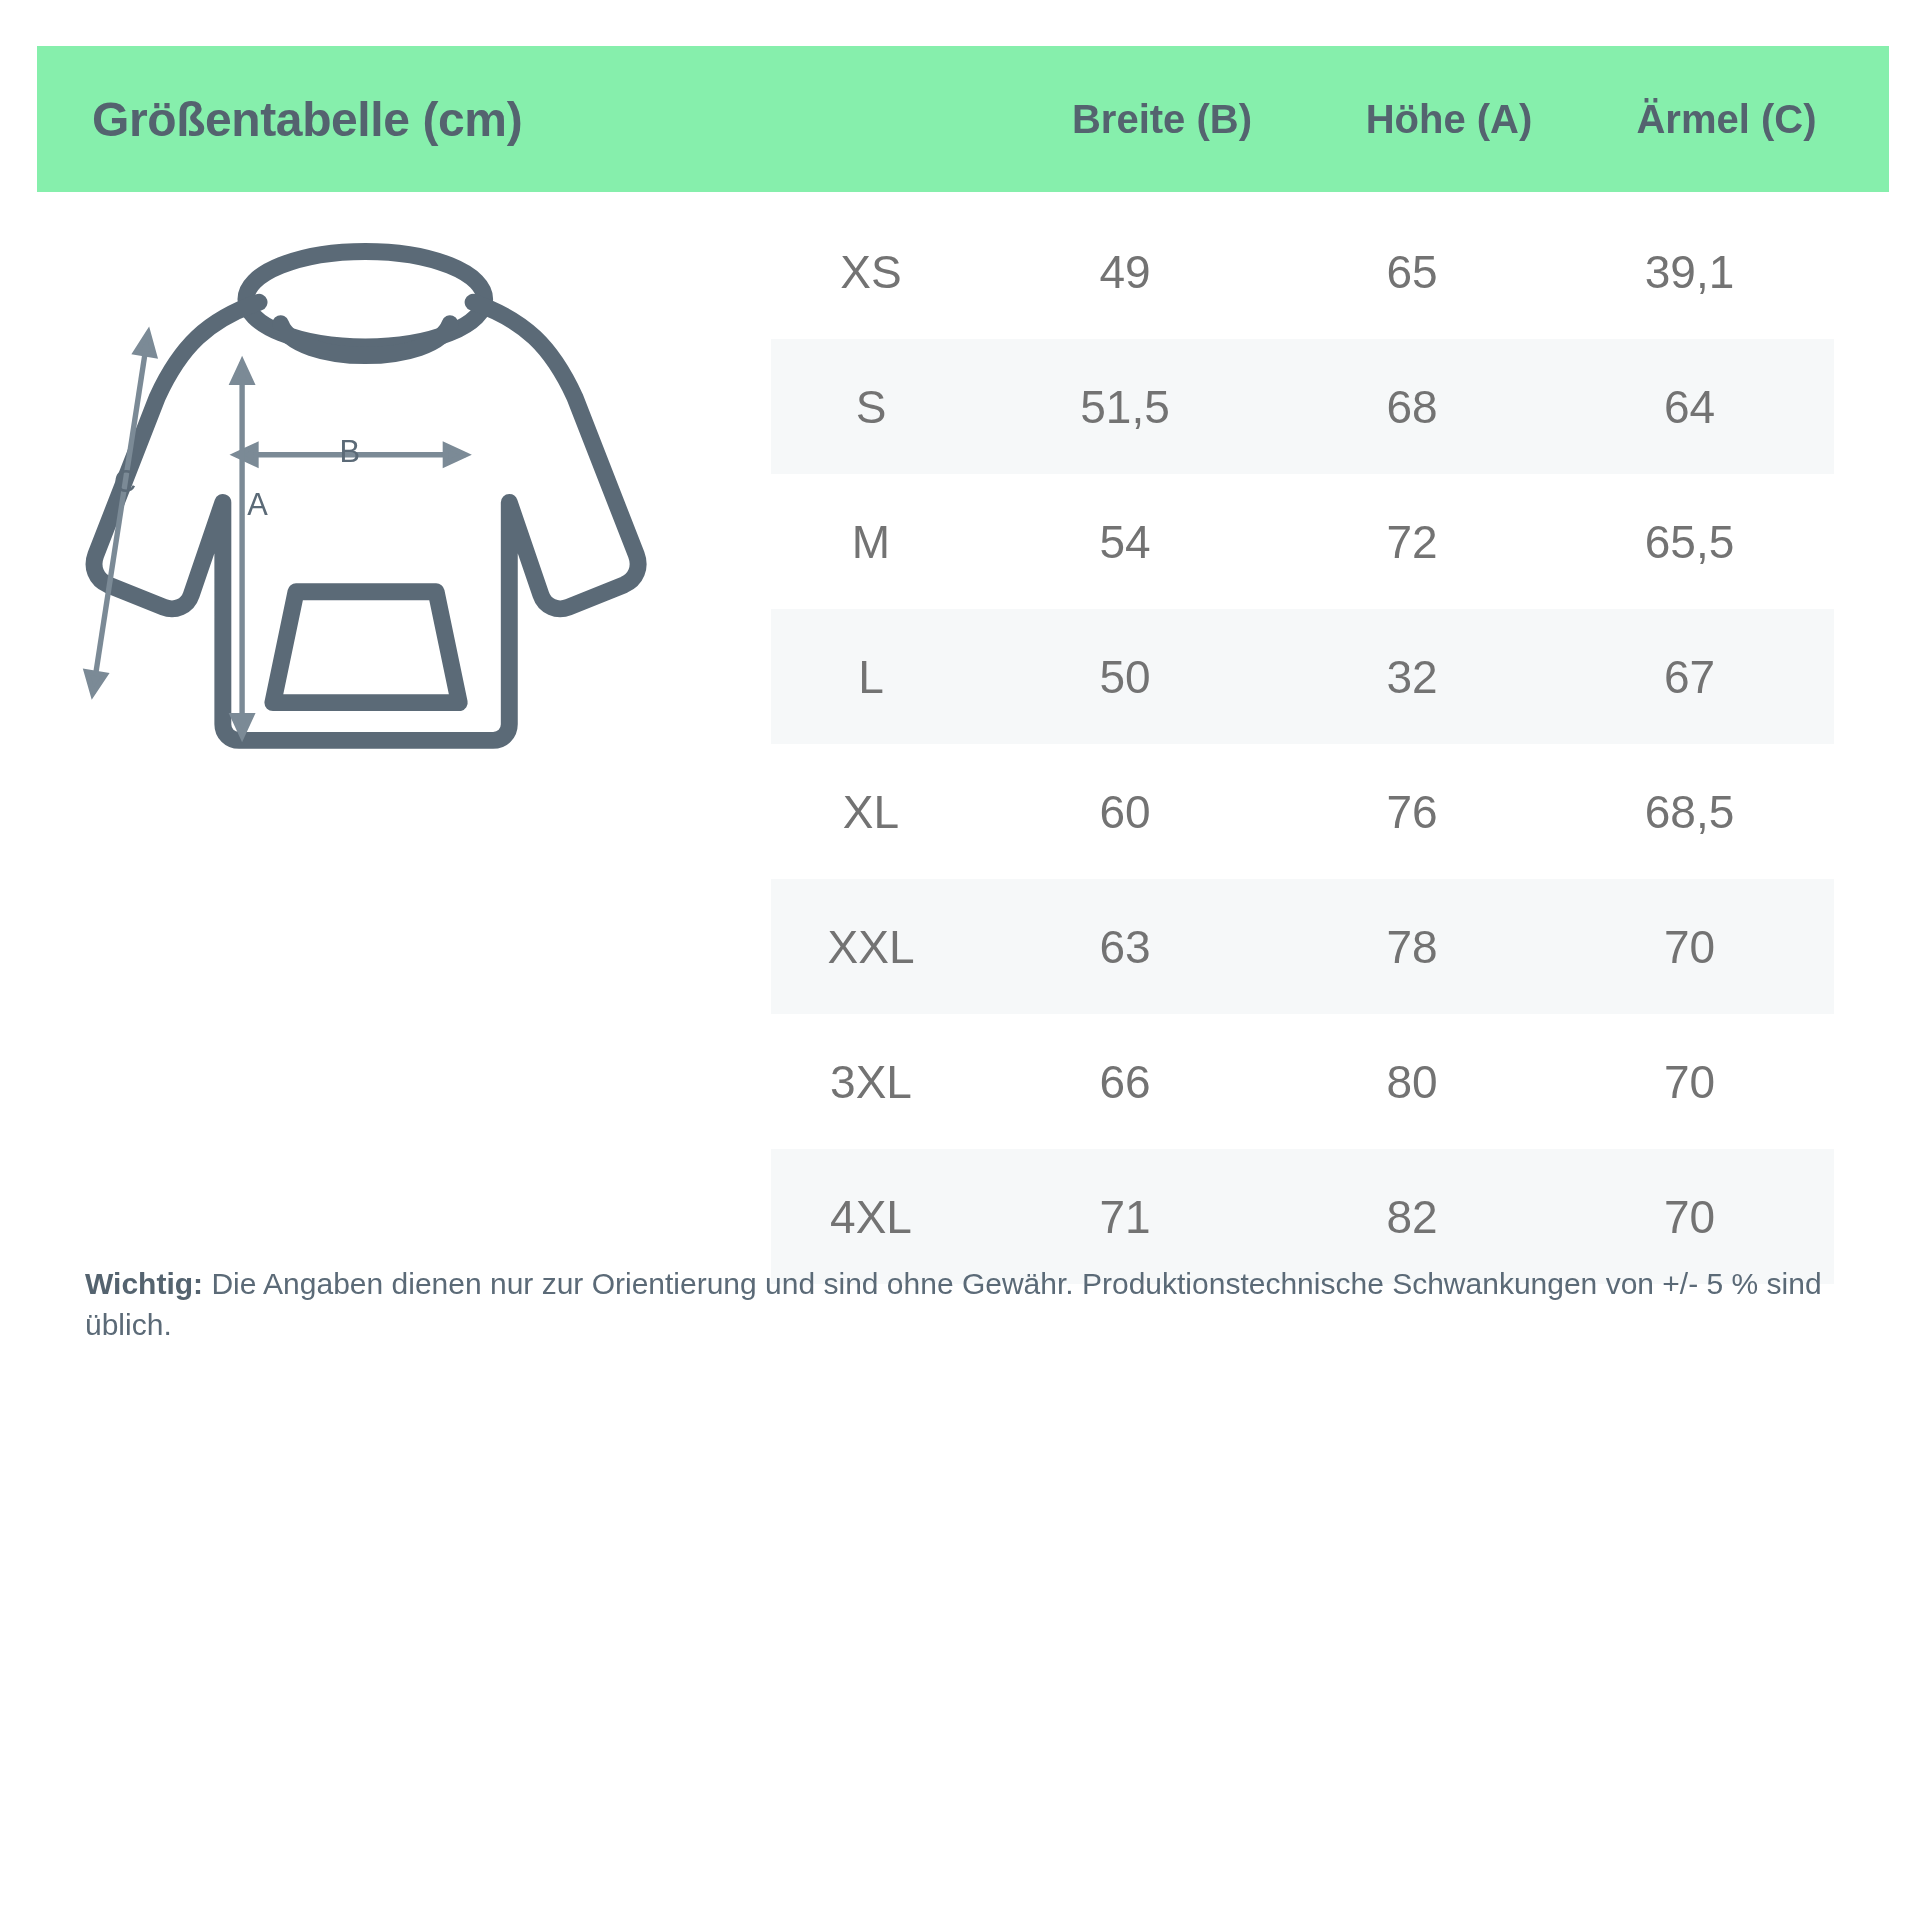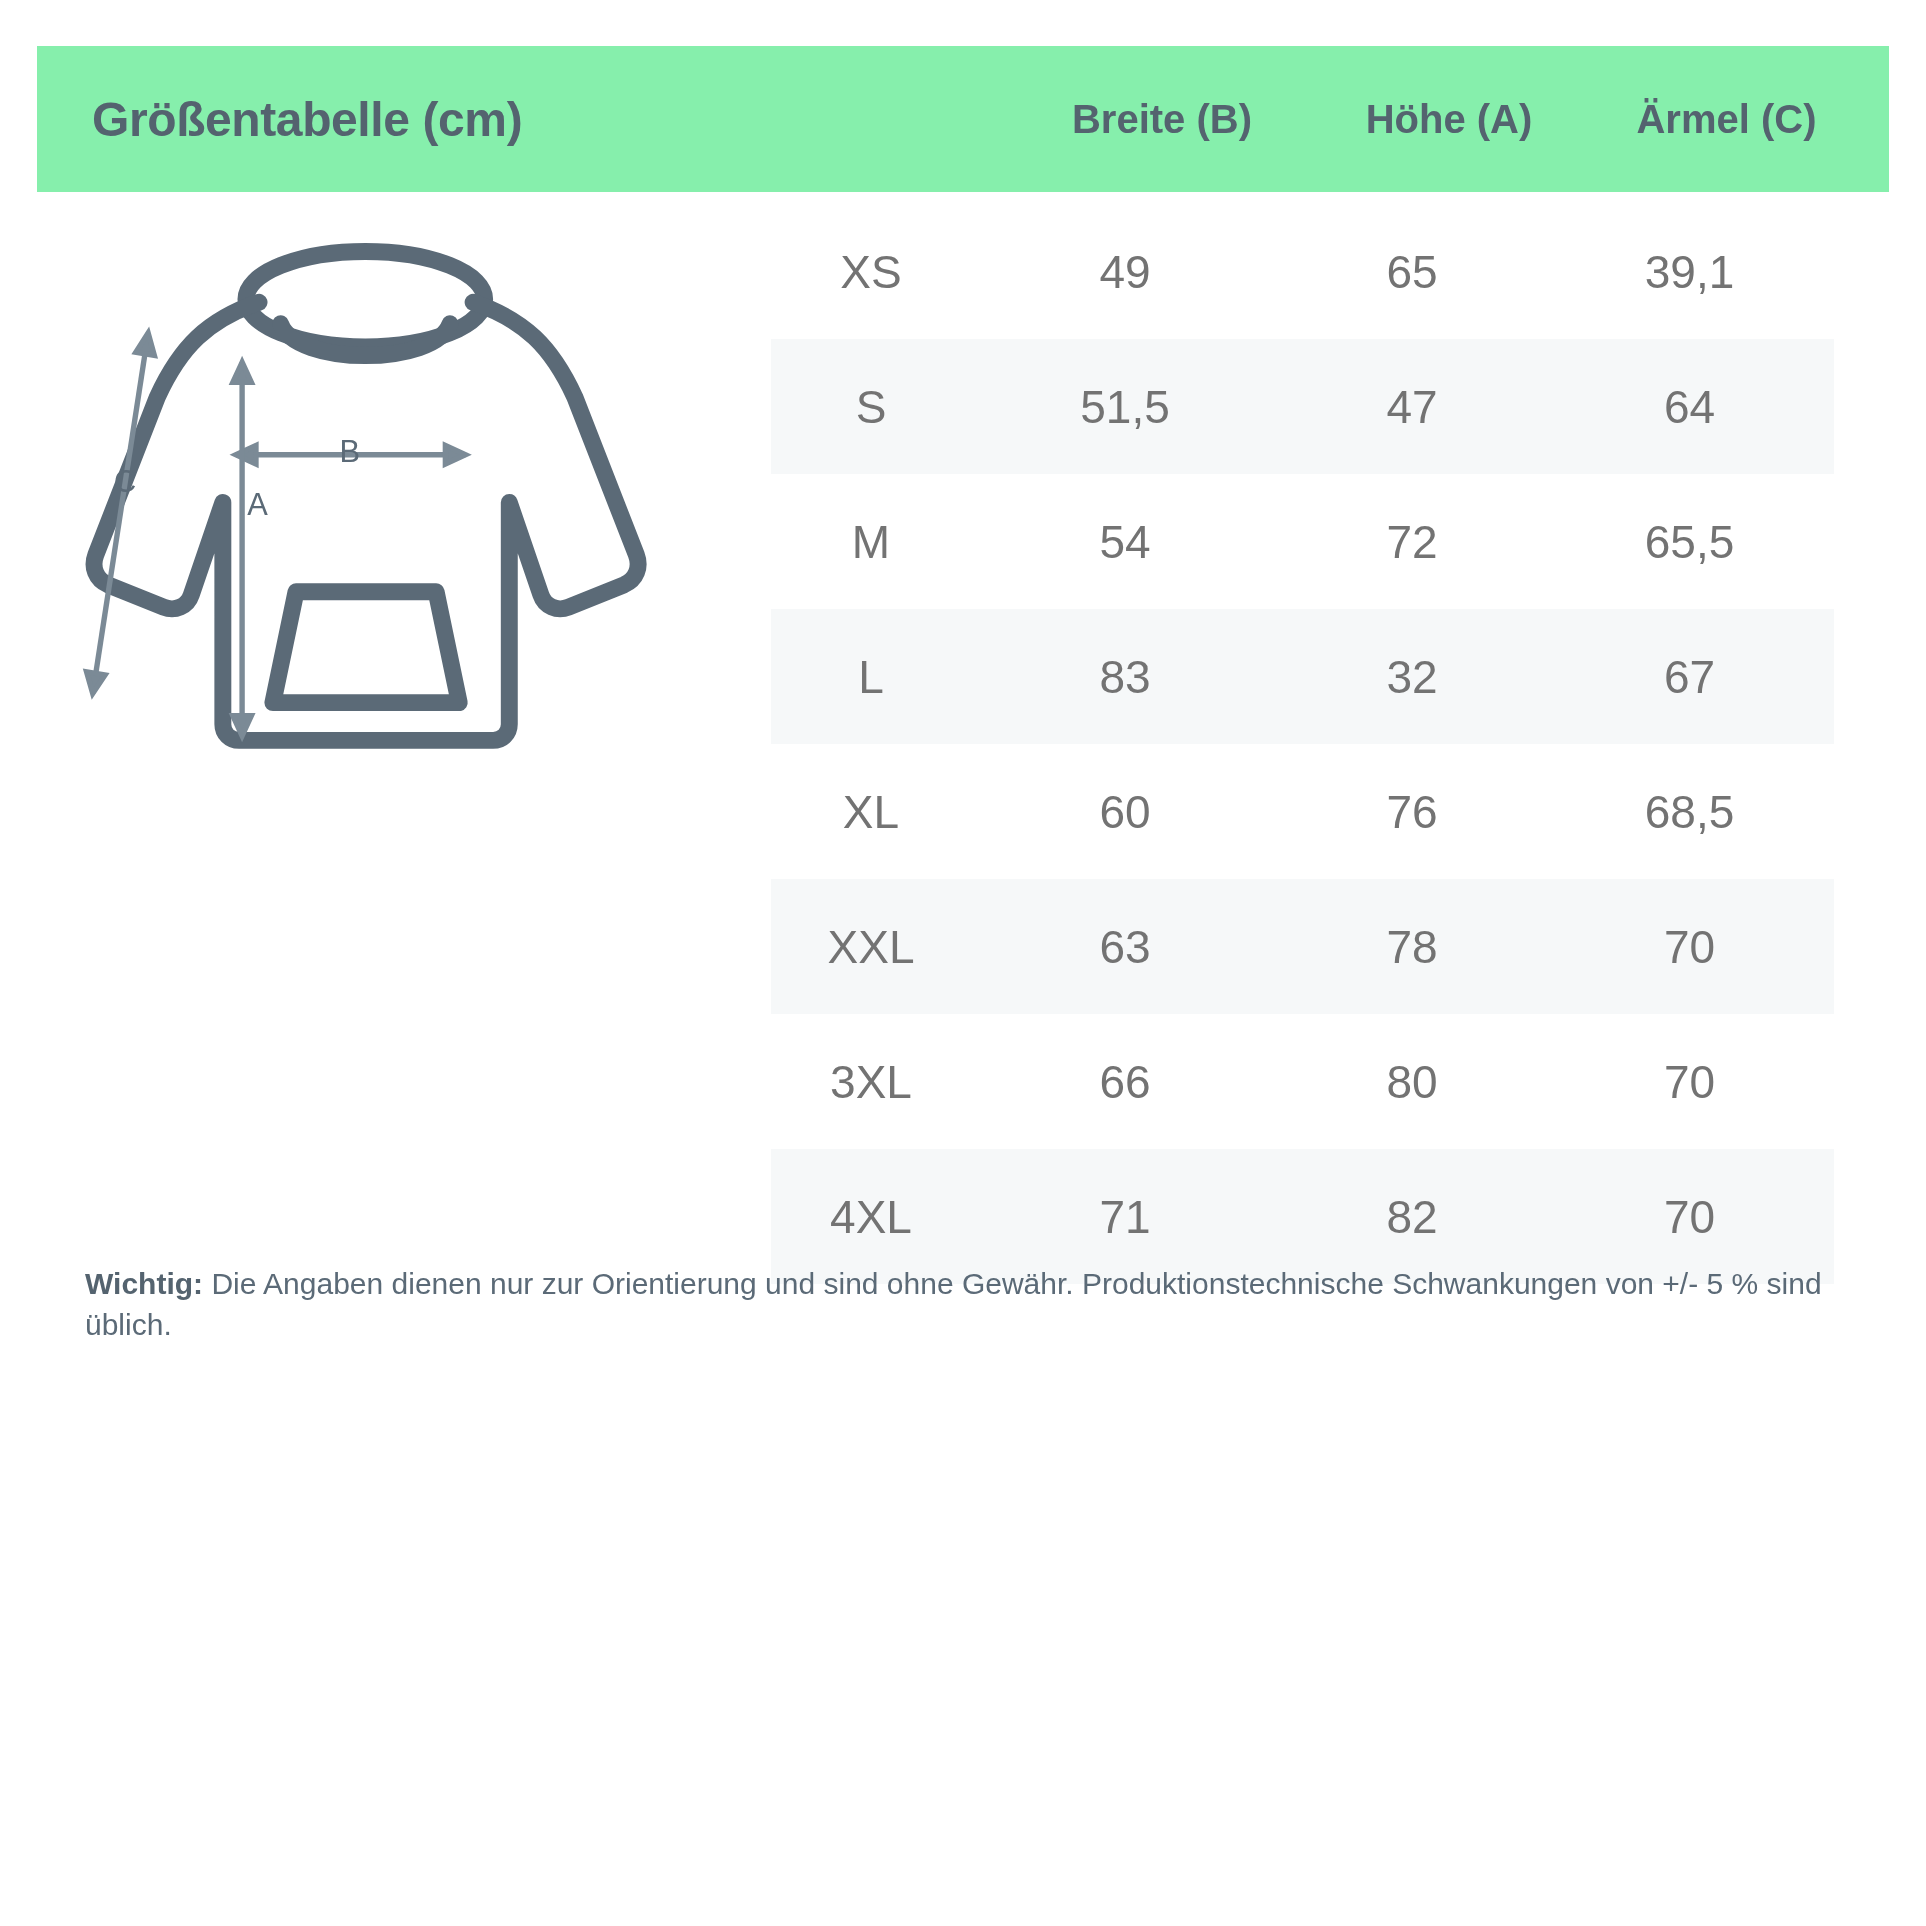--- a/index.html
+++ b/index.html
@@ -182,32 +182,32 @@
   <div class="table">
     <div class="row">
       <div class="cell c-size">XS</div>
       <div class="cell c-b">49</div>
       <div class="cell c-a">65</div>
       <div class="cell c-c">39,1</div>
     </div>
     <div class="row alt">
       <div class="cell c-size">S</div>
       <div class="cell c-b">51,5</div>
-      <div class="cell c-a">47</div>
+      <div class="cell c-a">68</div>
       <div class="cell c-c">64</div>
     </div>
     <div class="row">
       <div class="cell c-size">M</div>
       <div class="cell c-b">54</div>
       <div class="cell c-a">72</div>
       <div class="cell c-c">65,5</div>
     </div>
     <div class="row alt">
       <div class="cell c-size">L</div>
-      <div class="cell c-b">83</div>
+      <div class="cell c-b">50</div>
       <div class="cell c-a">32</div>
       <div class="cell c-c">67</div>
     </div>
     <div class="row">
       <div class="cell c-size">XL</div>
       <div class="cell c-b">60</div>
       <div class="cell c-a">76</div>
       <div class="cell c-c">68,5</div>
     </div>
     <div class="row alt">

